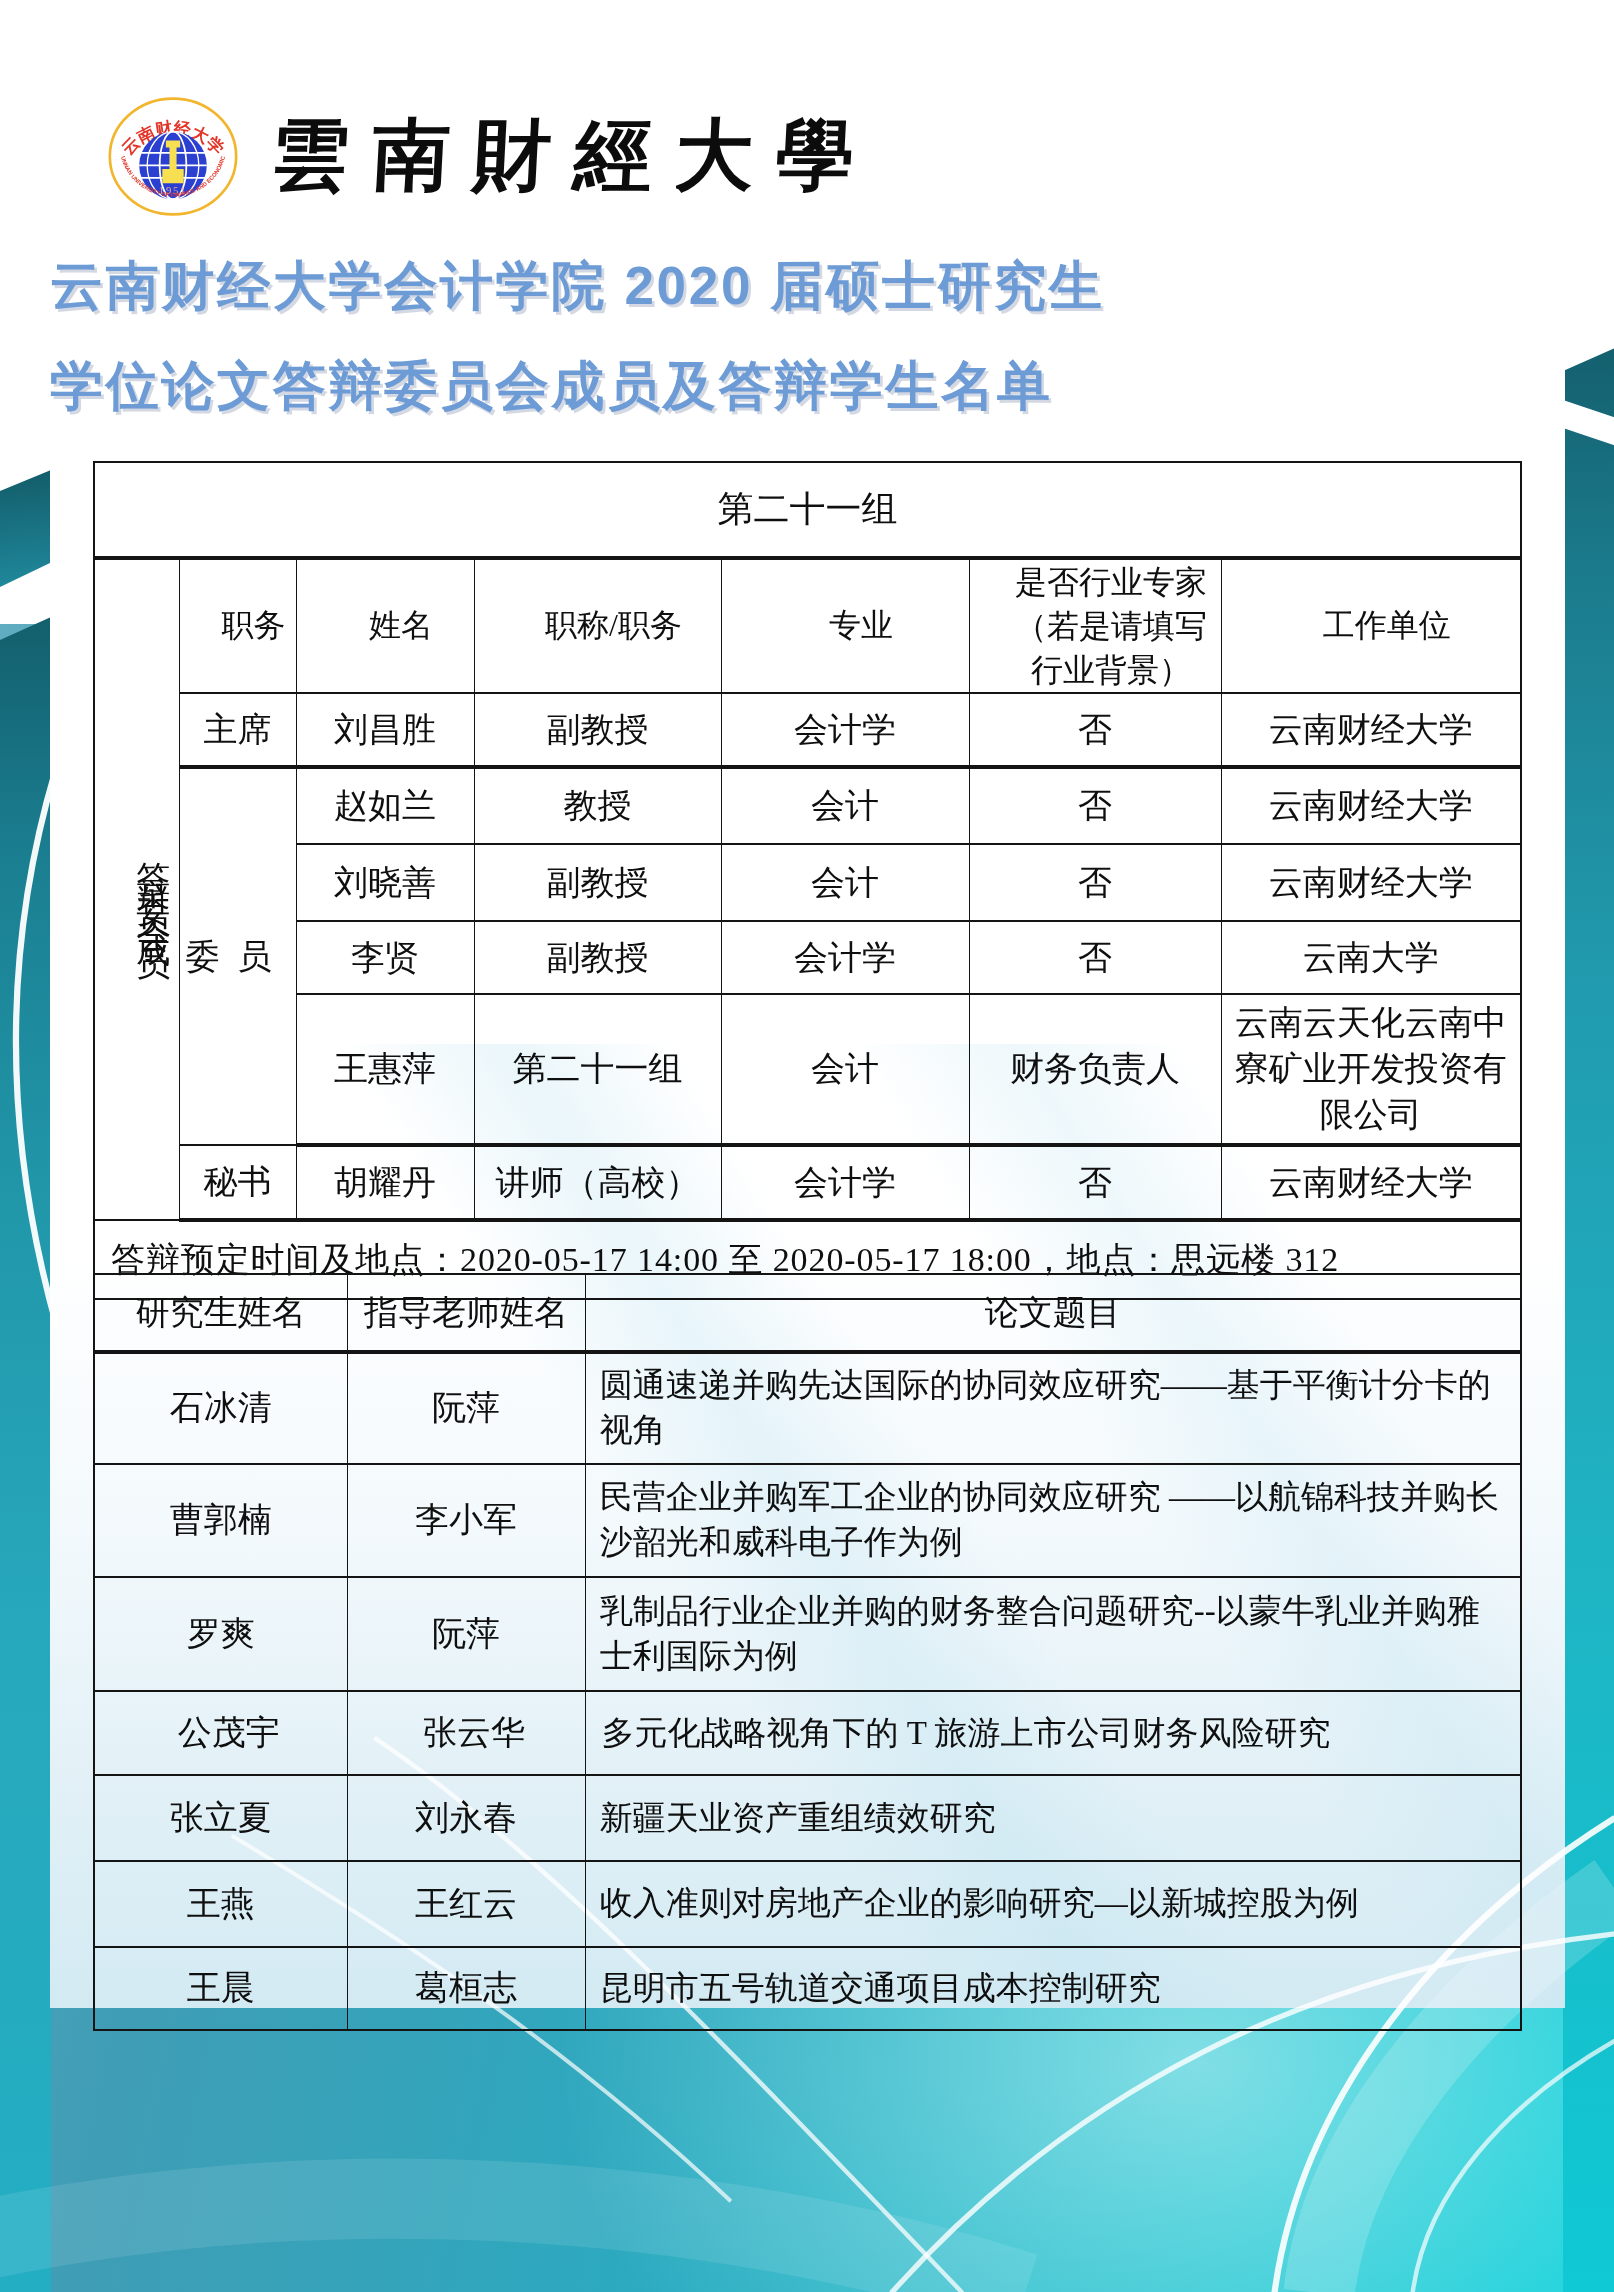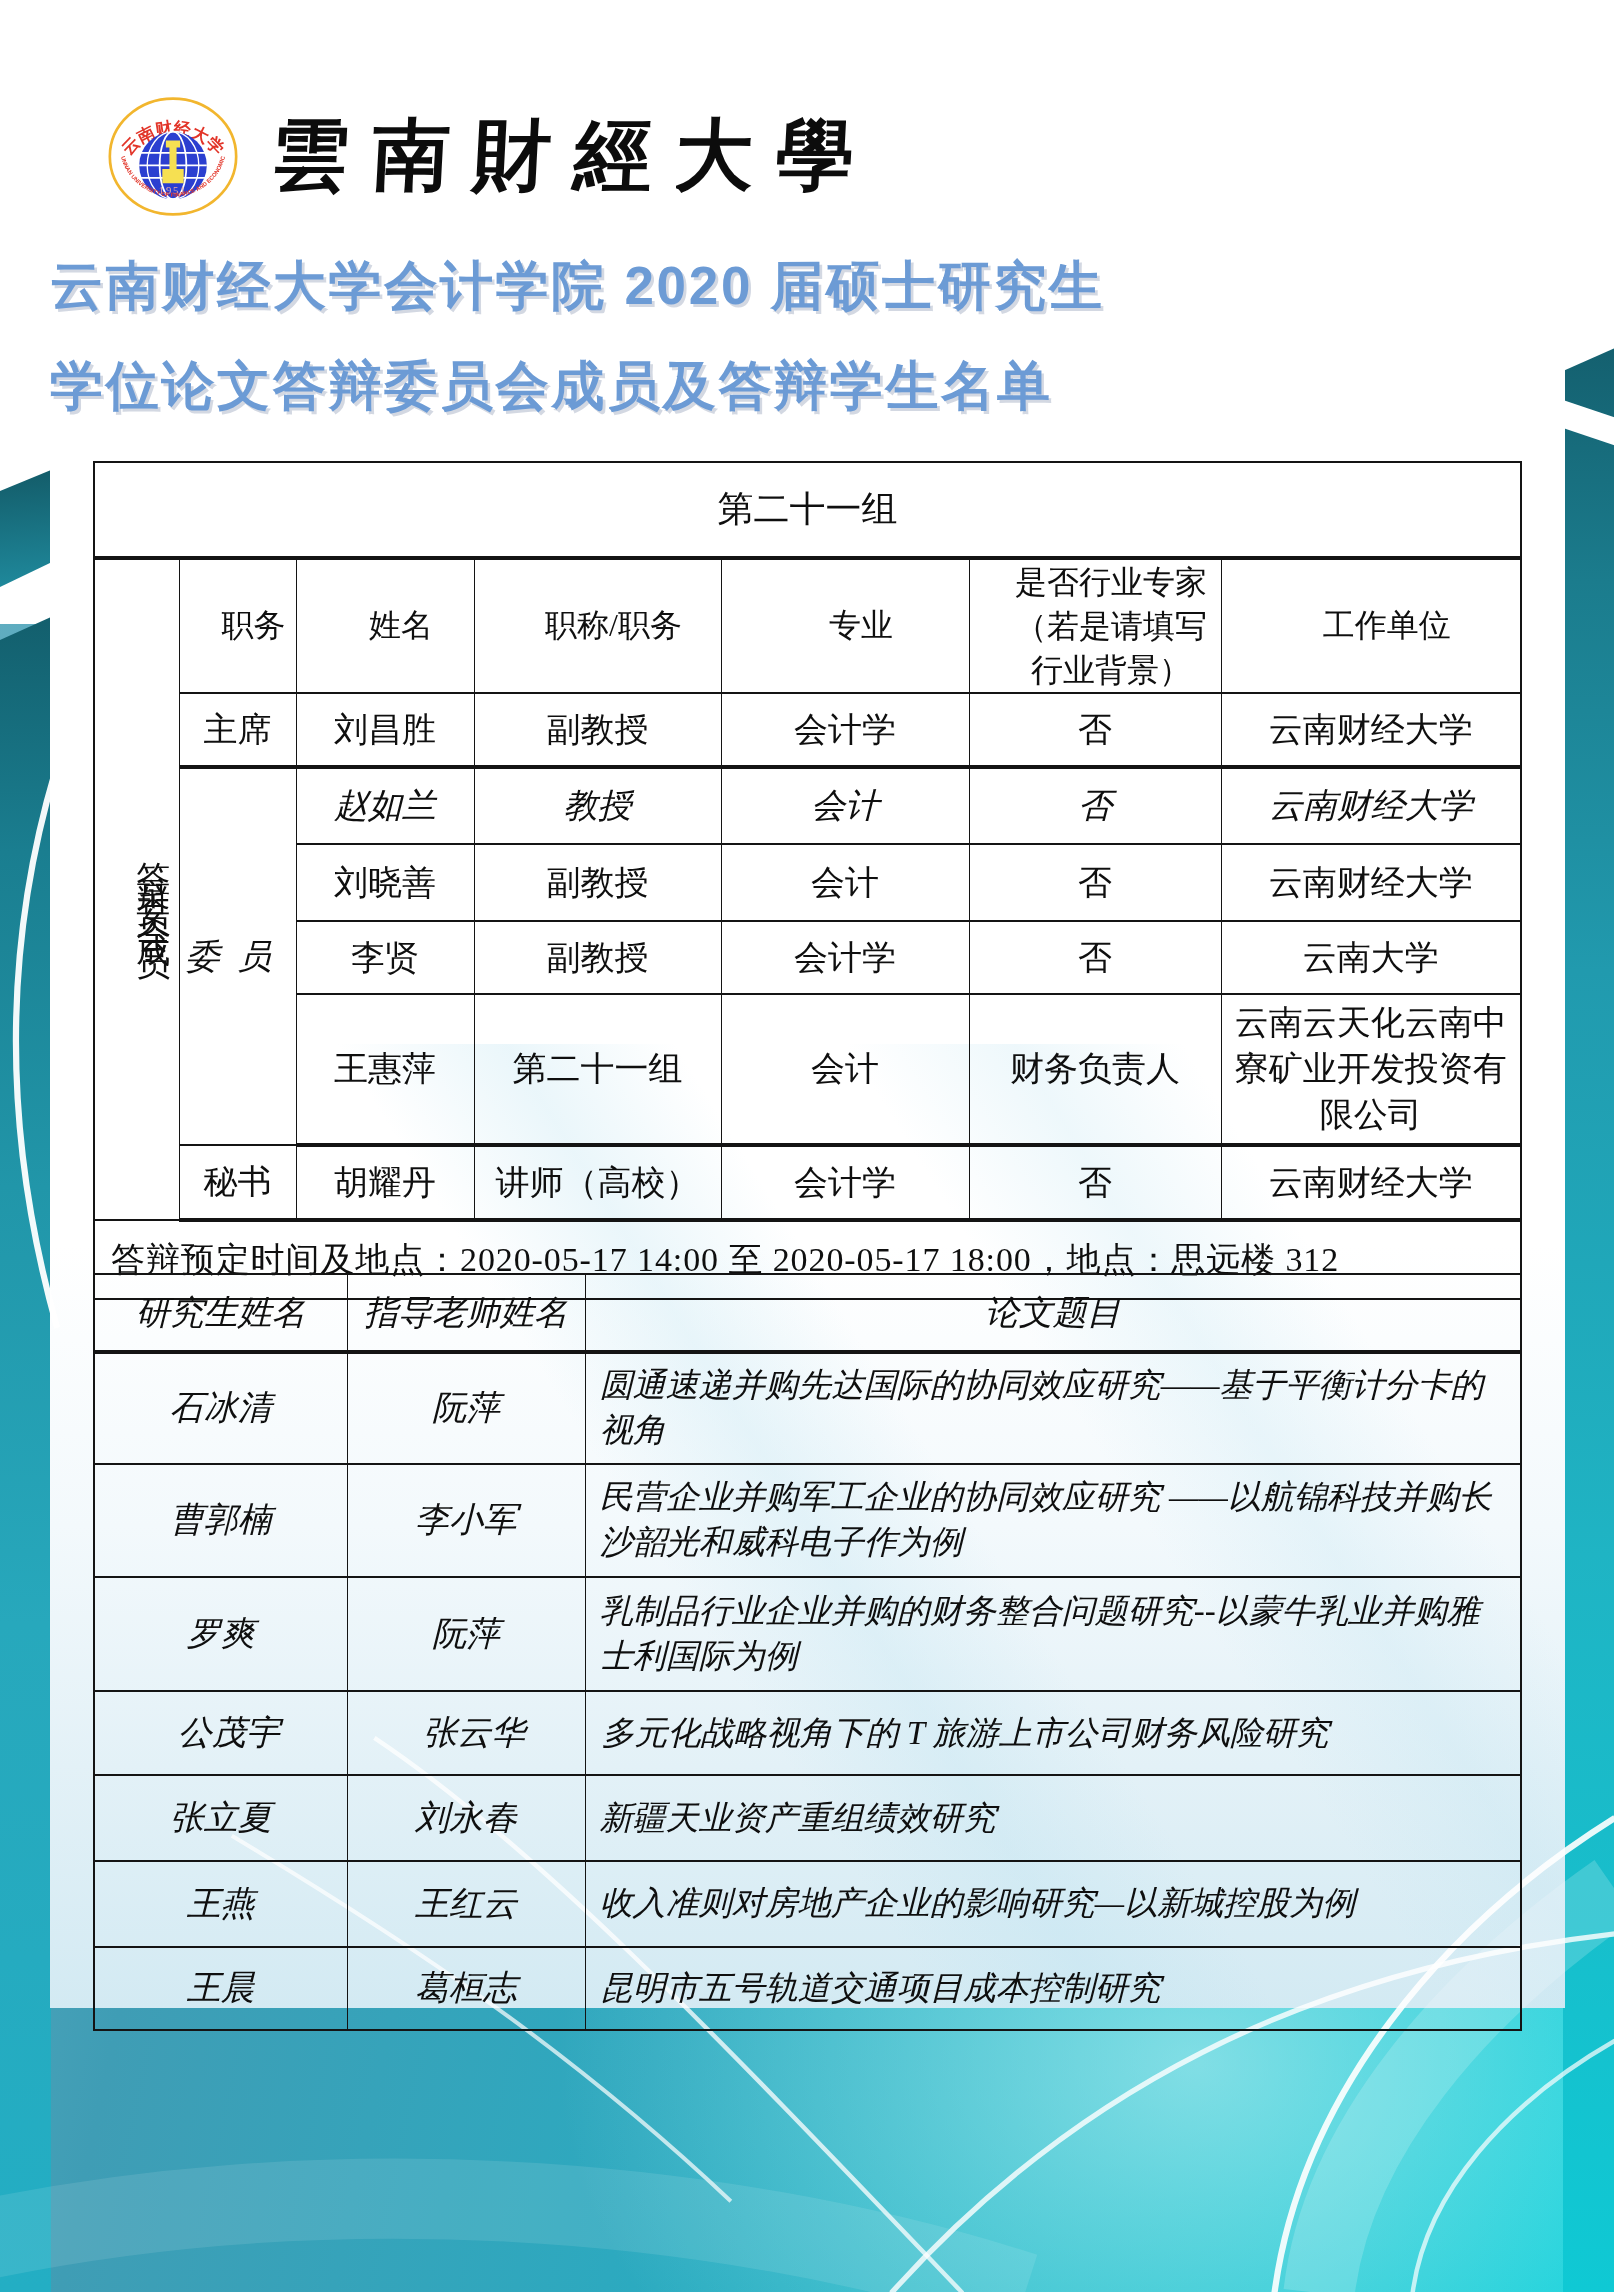--- a/index.html
+++ b/index.html
@@ -44,27 +44,27 @@
   
   .titles{position:absolute;left:50px;top:257px;width:1515px;text-align:left;z-index:4;
     font-family:"Liberation Sans","DejaVu Sans",sans-serif;font-weight:bold;color:#6c9bd5;}
   .title-line{font-size:53px;line-height:57px;letter-spacing:2.7px;
     text-shadow:2.7px 2.7px 0 rgba(80,100,140,0.25);}
   .title-line + .title-line{margin-top:43px;}
   
   table{border-collapse:collapse;table-layout:fixed;position:absolute;z-index:4;
     font-family:"Liberation Serif","DejaVu Serif",serif;}
   .t1{left:93px;top:461px;width:1427px;border:2.7px solid #141414;}
-  .t2{left:93px;top:1273px;width:1427px;border:2.7px solid #141414;font-style:italic;}
+  .t2{left:93px;top:1273px;width:1427px;border:2.7px solid #141414;}
   td{border:1.8px solid #141414;border-top-width:2.7px;border-bottom-width:2.7px;
     text-align:center;vertical-align:middle;font-size:34px;color:#0f0f0f;padding:0;overflow:hidden;}
   .hv td{border-bottom-width:4.5px;}
   .rg td{height:93px;font-size:36px;}
   .rh td{height:127px;font-size:32px;padding-left:32px;}
-  .r1 td{height:71px;} .r2 td{height:74px;font-style:italic;} .r3 td{height:75px;} .r4 td{height:71px;}
+  .r1 td{height:71px;} .r2 td{height:74px;} .r3 td{height:75px;} .r4 td{height:71px;}
   .r5 td{height:148px;} .r6 td{height:71px;} .rs td{height:76px;}
   .s0 td{height:75px;} .s1 td{height:98px;} .s2 td{height:101px;} .s3 td{height:101px;}
   .s4 td{height:72px;padding-left:16px;} .s5 td{height:73px;} .s6 td{height:73px;} .s7 td{height:71px;}
   .pre{white-space:pre-line;font-size:31px;line-height:44px;}
   .side-cell .v{writing-mode:vertical-lr;text-orientation:upright;letter-spacing:14.3px;
     font-size:34px;display:inline-block;line-height:1.0;}
   .sp{letter-spacing:18px;}
   .unit{line-height:46px;padding:0 10.7px;}
   .sched{text-align:left;padding-left:16px;font-size:34px;letter-spacing:0.9px;}
   .thesis{text-align:left;padding:5.3px 14.3px;line-height:45px;font-size:33px;}

